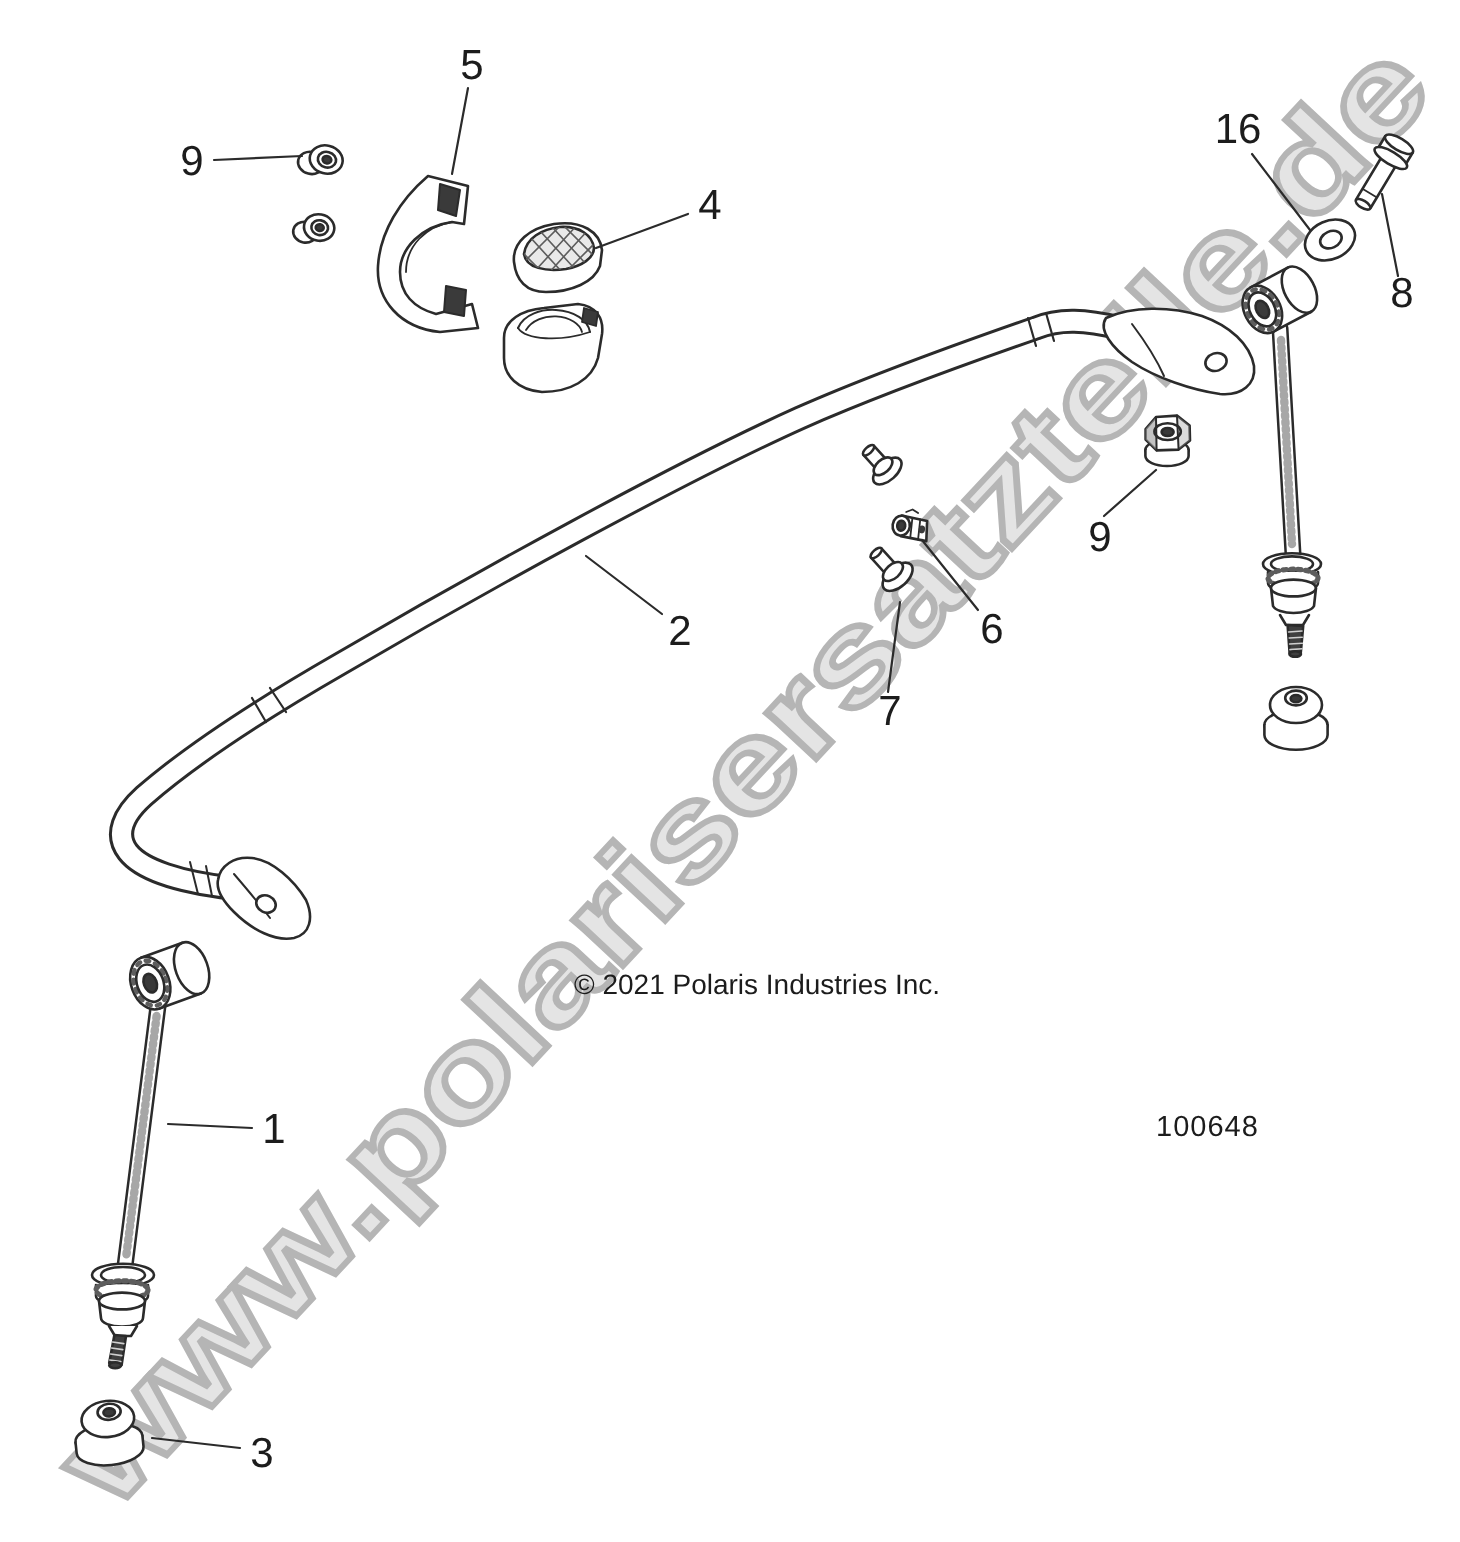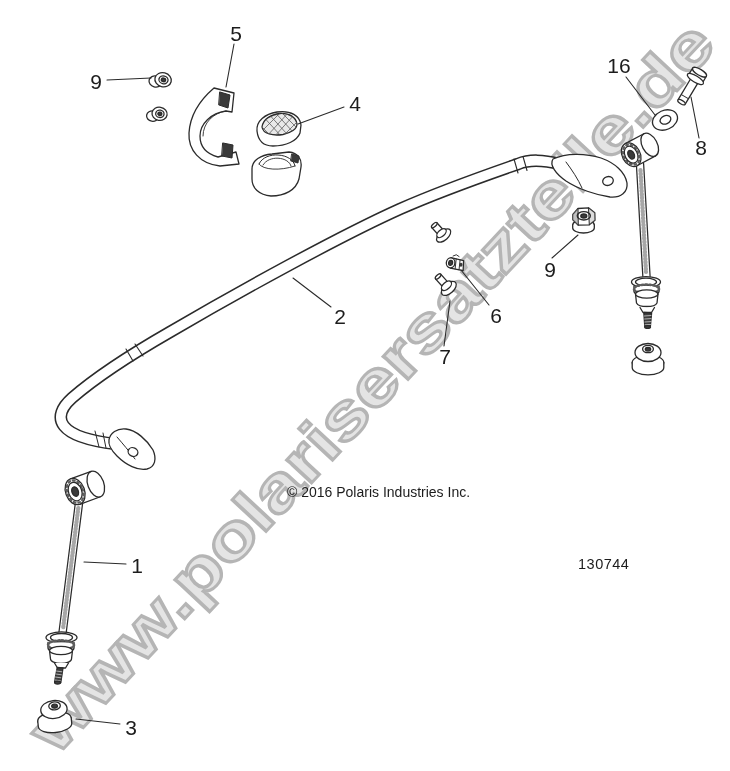--- a/index.html
+++ b/index.html
@@ -242,16 +242,16 @@
 <div class="callout" style="left:131px;top:727px">3</div>
 <div class="callout" style="left:355px;top:103px">4</div>
 <div class="callout" style="left:236px;top:33px">5</div>
 <div class="callout" style="left:496px;top:315px">6</div>
 <div class="callout" style="left:445px;top:356px">7</div>
 <div class="callout" style="left:701px;top:147px">8</div>
 <div class="callout" style="left:96px;top:81px">9</div>
 <div class="callout" style="left:550px;top:269px">9</div>
 <div class="callout" style="left:619px;top:65px">16</div>
 
-<div class="copyright">© 2016 Polaris Industries Inc.</div>
-<div class="drawing-number">130744</div>
+<div class="copyright">© 2021 Polaris Industries Inc.</div>
+<div class="drawing-number">100648</div>
 
 </div>
 
 </body></html>

